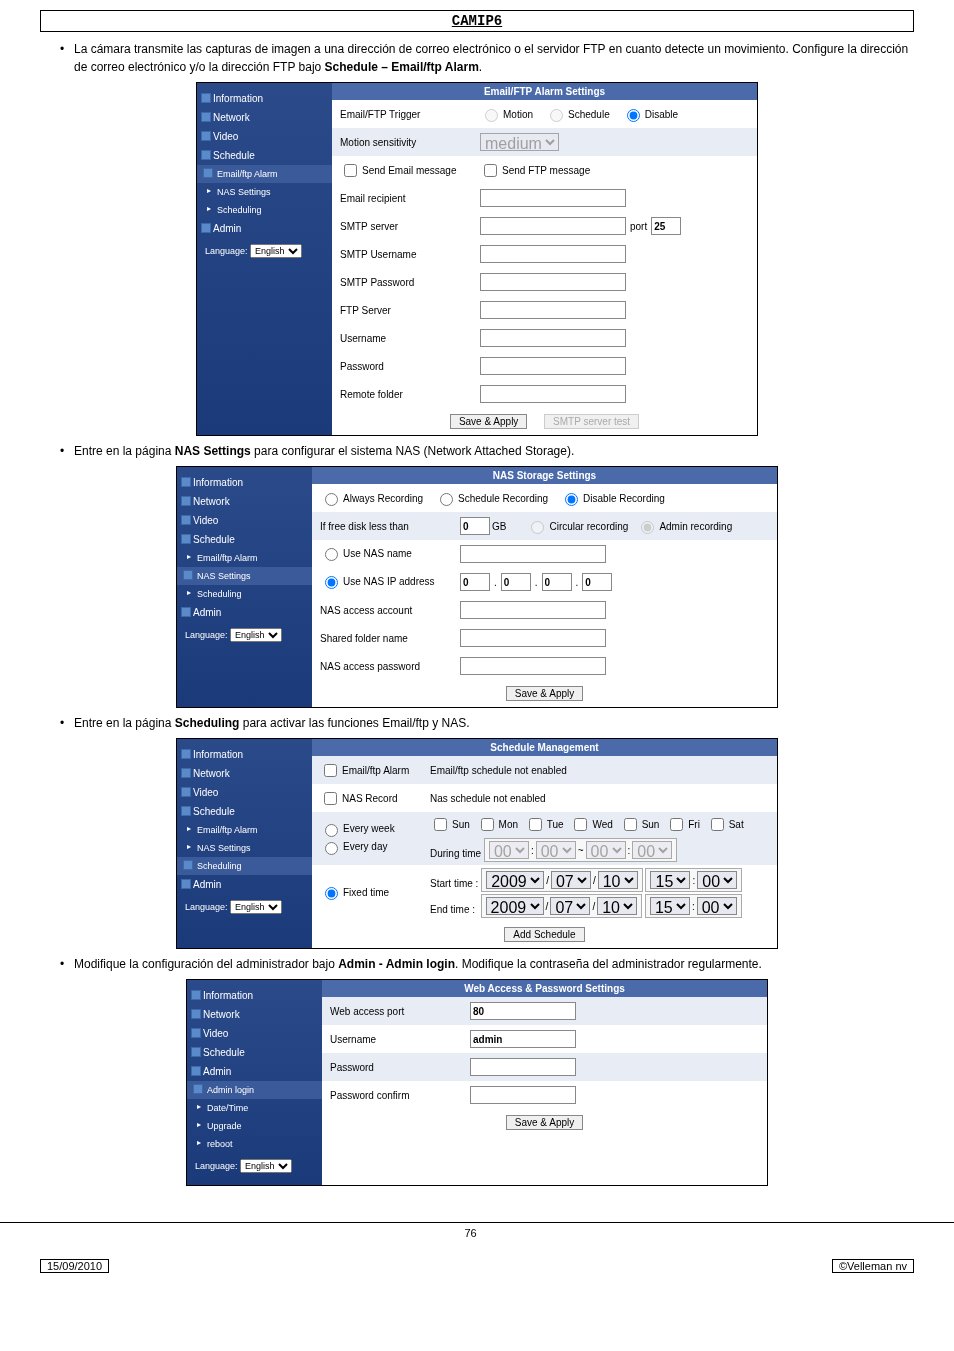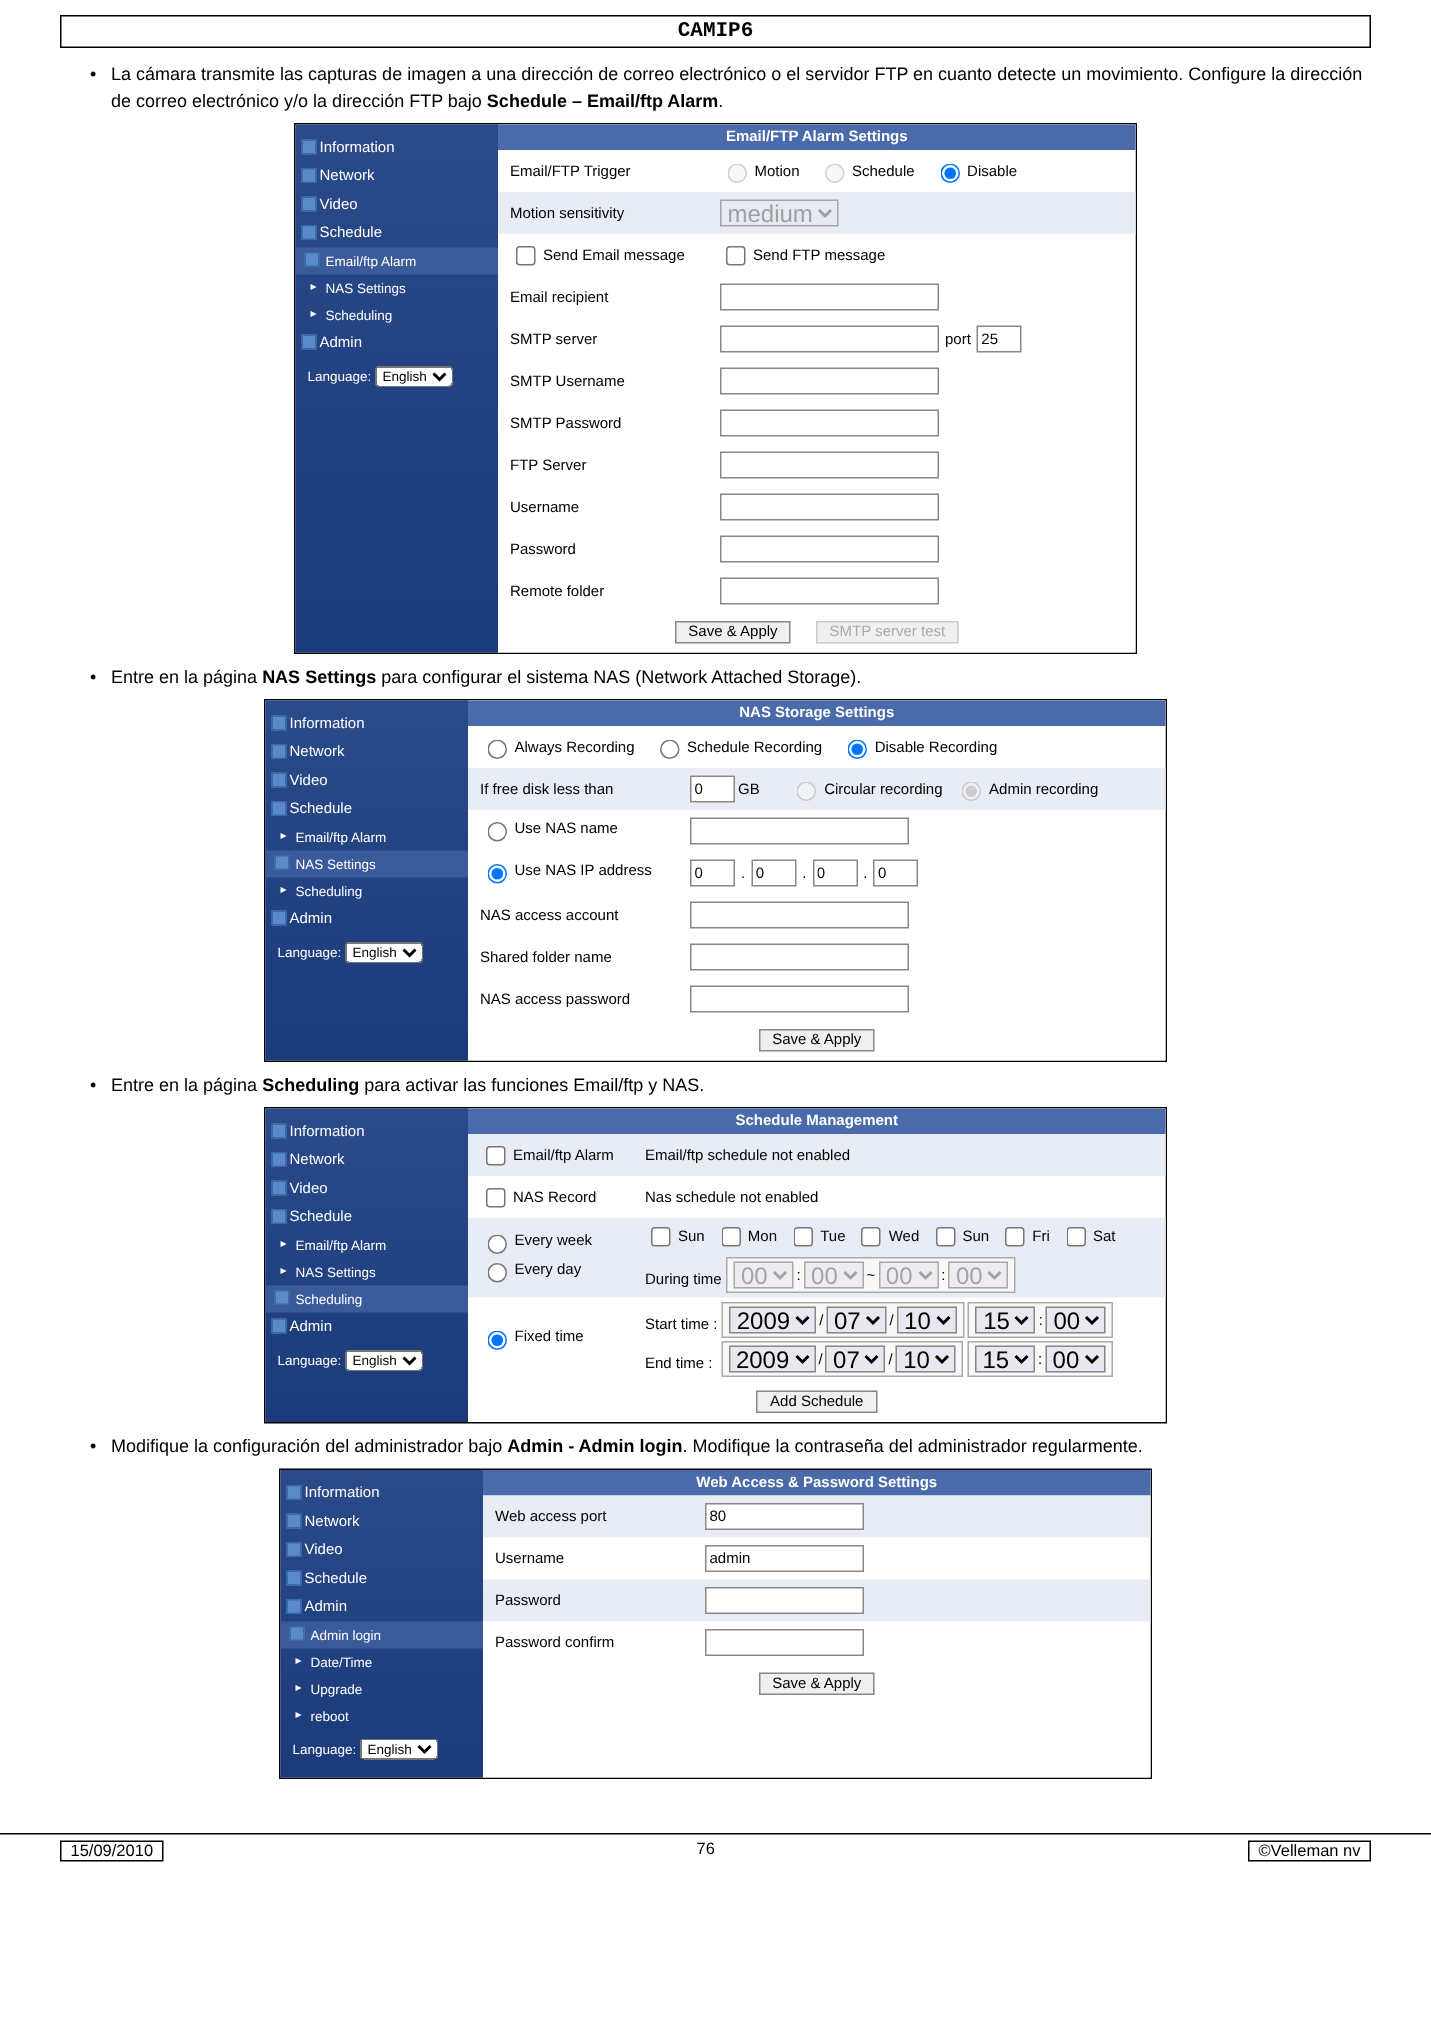--- a/index.html
+++ b/index.html
@@ -1,45 +1,45 @@
 <!DOCTYPE html>
 <html><head>
 <meta charset="utf-8">
 <style>
 body { margin: 0; padding: 0; font-family: Verdana, Arial, sans-serif; font-size: 12px; background: #fff; width: 954px; }
 .page { padding: 10px 40px; }
-.title-box { border: 1px solid #000; text-align: center; font-weight: bold; font-family: 'Courier New', monospace; font-size: 14px; padding: 2px; margin-bottom: 8px; }
+.title-box { border: 1px solid #000; text-align: center; font-weight: bold; font-family: 'Courier New', monospace; font-size: 14px; padding: 2px; margin-bottom: 8px; text-decoration: underline; }
 .bullet-para { margin: 6px 0 6px 20px; position: relative; padding-left: 14px; line-height: 1.5; }
 .bullet-para::before { content: "•"; position: absolute; left: 0; top: 0; }
 .screenshot { display: flex; margin: 6px auto; border: 1px solid #000000; background: #fff; width: 560px; font-size: 10px; }
 .sidebar { width: 135px; background: linear-gradient(#2a4a8a, #1a3a7a); color: #fff; padding: 6px 0; }
 .side-item { padding: 4px 8px 4px 16px; position: relative; font-size: 10px; cursor: pointer; }
 .side-item.top::before { content: ""; position: absolute; left: 4px; top: 4px; width: 8px; height: 8px; background: #5a8aca; border: 1px solid #3a6aaa; }
 .side-item.sub { padding-left: 20px; font-size: 9px; }
 .side-item.sub::before { content: "▸"; position: absolute; left: 10px; top: 3px; font-size: 8px; }
 .side-item.active { background: #3a5a9a; }
 .side-item.active.sub::before { content: ""; position: absolute; left: 6px; top: 3px; width: 8px; height: 8px; background: #5a8aca; border: 1px solid #3a6aaa; }
 .side-lang { padding: 6px 8px; font-size: 9px; }
 .side-lang select { font-size: 9px; }
 .content { flex: 1; background: #fff; }
 .content-header { background: #4a6aaa; color: #fff; text-align: center; font-weight: bold; padding: 3px; font-size: 10px; }
 .row { display: flex; align-items: center; padding: 3px 8px; min-height: 22px; }
 .row.alt { background: #e8ecf4; }
 .row .label { width: 140px; font-size: 10px; }
 .row .ctrl { flex: 1; display: flex; align-items: center; gap: 4px; }
-.row input[type=text], .row input[type=password] { width: 140px; height: 16px; border: 1px solid #888; font-size: 10px; padding: 0 2px; }
+.row input[type=text], .row input[type=password] { width: 140px; height: 16px; border: 1px solid #888; font-size: 10px; padding: 0 2px; font-weight: bold; }
 .row input.small { width: 24px; }
 .row select { font-size: 16px; height: 18px; border: 1px solid #888; background: #e8e8f0; }
 .row button, .btn { font-size: 10px; padding: 1px 8px; border: 1px solid #888; background: #f0f0f0; cursor: pointer; }
 .btn-disabled { color: #aaa; border-color: #ccc; }
 .center-row { text-align: center; padding: 6px; }
 .radio-label { font-size: 10px; margin-right: 8px; display: inline-flex; align-items: center; gap: 2px; }
 .check-label { font-size: 10px; margin-right: 4px; display: inline-flex; align-items: center; gap: 2px; }
 .footer { display: flex; justify-content: space-between; padding: 4px 40px; border-top: 1px solid #000; font-size: 11px; margin-top: 20px; }
-.footer-box { border: 1px solid #000; padding: 0 6px; }
+.footer-box { border: 1px solid #000; padding: 0 6px; margin-top: 32px; }
 .sched-content .row .label { width: 110px; }
 .sched-box { border: 1px solid #aaa; padding: 2px 4px; background: #f8f8f8; display: inline-flex; gap: 2px; align-items: center; }
 </style>
 </head>
 <body>
 
 <div class="page">
   <div class="title-box">CAMIP6</div>
 
   <div class="bullet-para">

